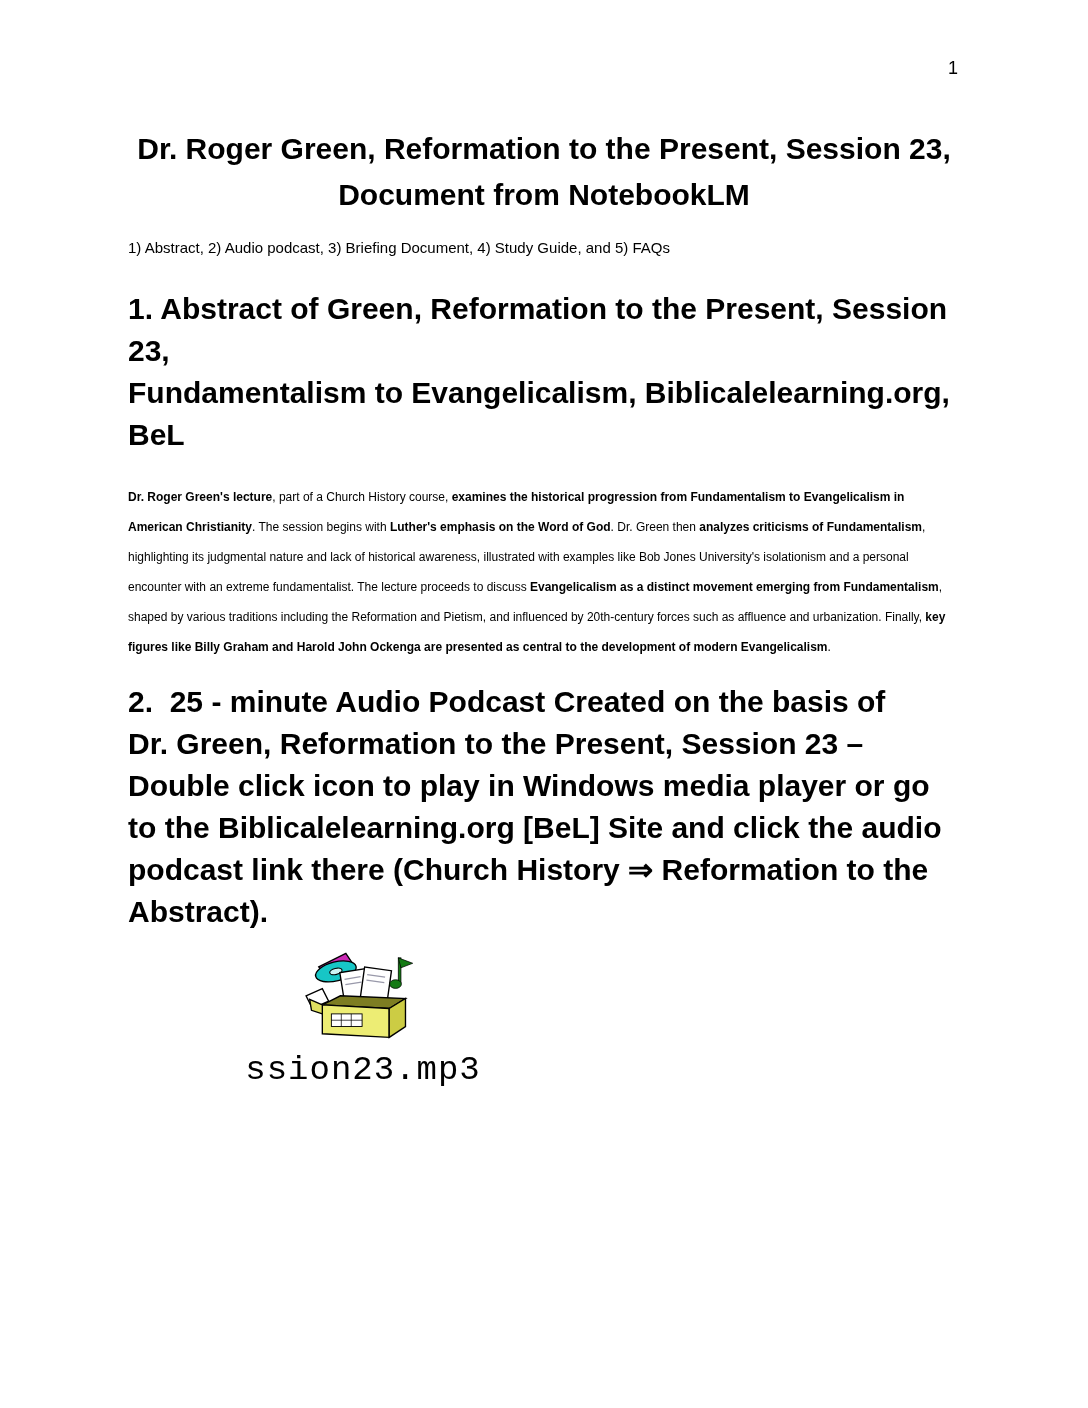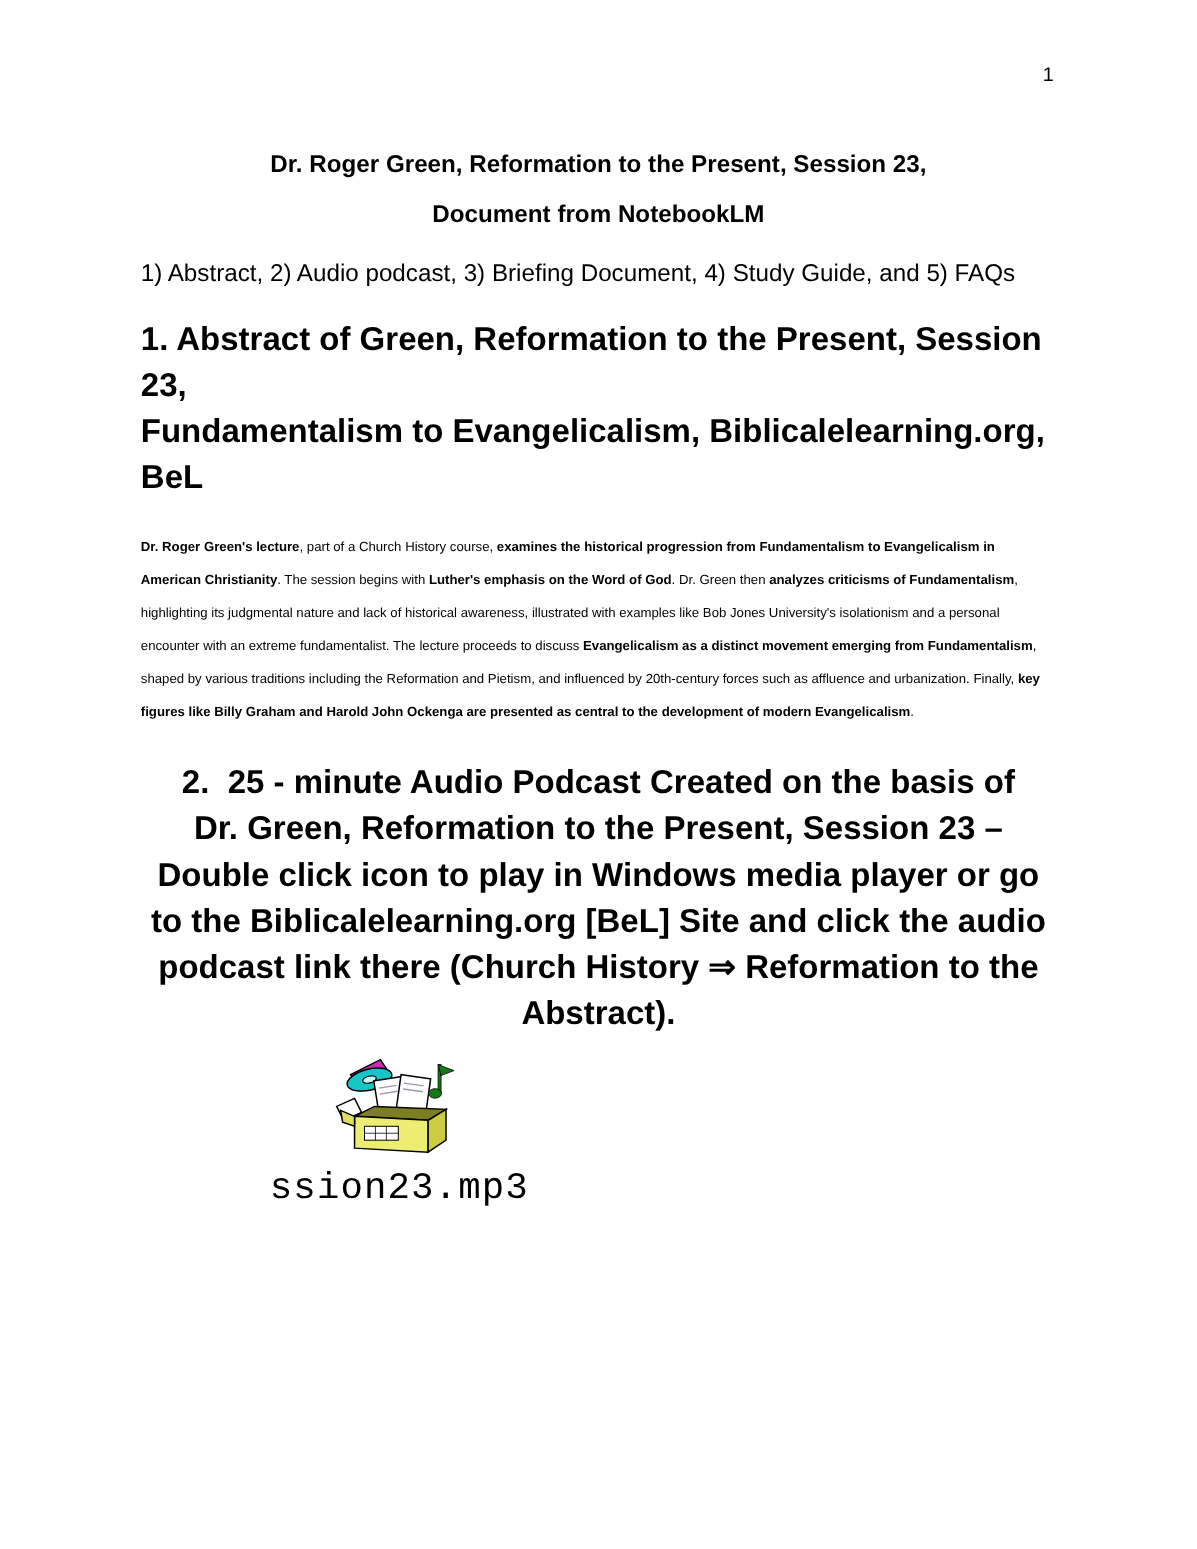--- a/index.html
+++ b/index.html
@@ -20,48 +20,47 @@
   }
   .page-number {
     position: absolute;
     top: 58px;
     right: 130px;
     font-size: 18px;
     color: #000;
   }
   .doc-title {
     margin: 70px 0 0 0;
-    font-size: 22px;
+    font-size: 30px;
     font-weight: 700;
     text-align: center;
     line-height: 46px;
   }
   .doc-title .title-line { display: block; }
   .resources-line {
     margin: 16px 0 0 0;
-    font-size: 22px;
+    font-size: 15px;
     line-height: 28px;
   }
   .section-heading {
     margin: 26px 0 0 0;
     font-size: 30px;
     font-weight: 700;
     line-height: 42px;
     white-space: pre-wrap;
   }
   .abstract {
     margin: 26px 0 0 0;
     font-size: 12px;
     line-height: 30px;
     white-space: pre-wrap;
   }
   .abstract span.b { font-weight: 700; }
   .section2-heading {
-    margin: 29px 0 0 0;
-    text-align: center;
+    margin: 19px 0 0 0;
   }
   .media-object {
     margin: 14px 0 0 20px;
     width: 430px;
     text-align: center;
   }
   .media-icon {
     display: inline-block;
     cursor: pointer;
     line-height: 0;

